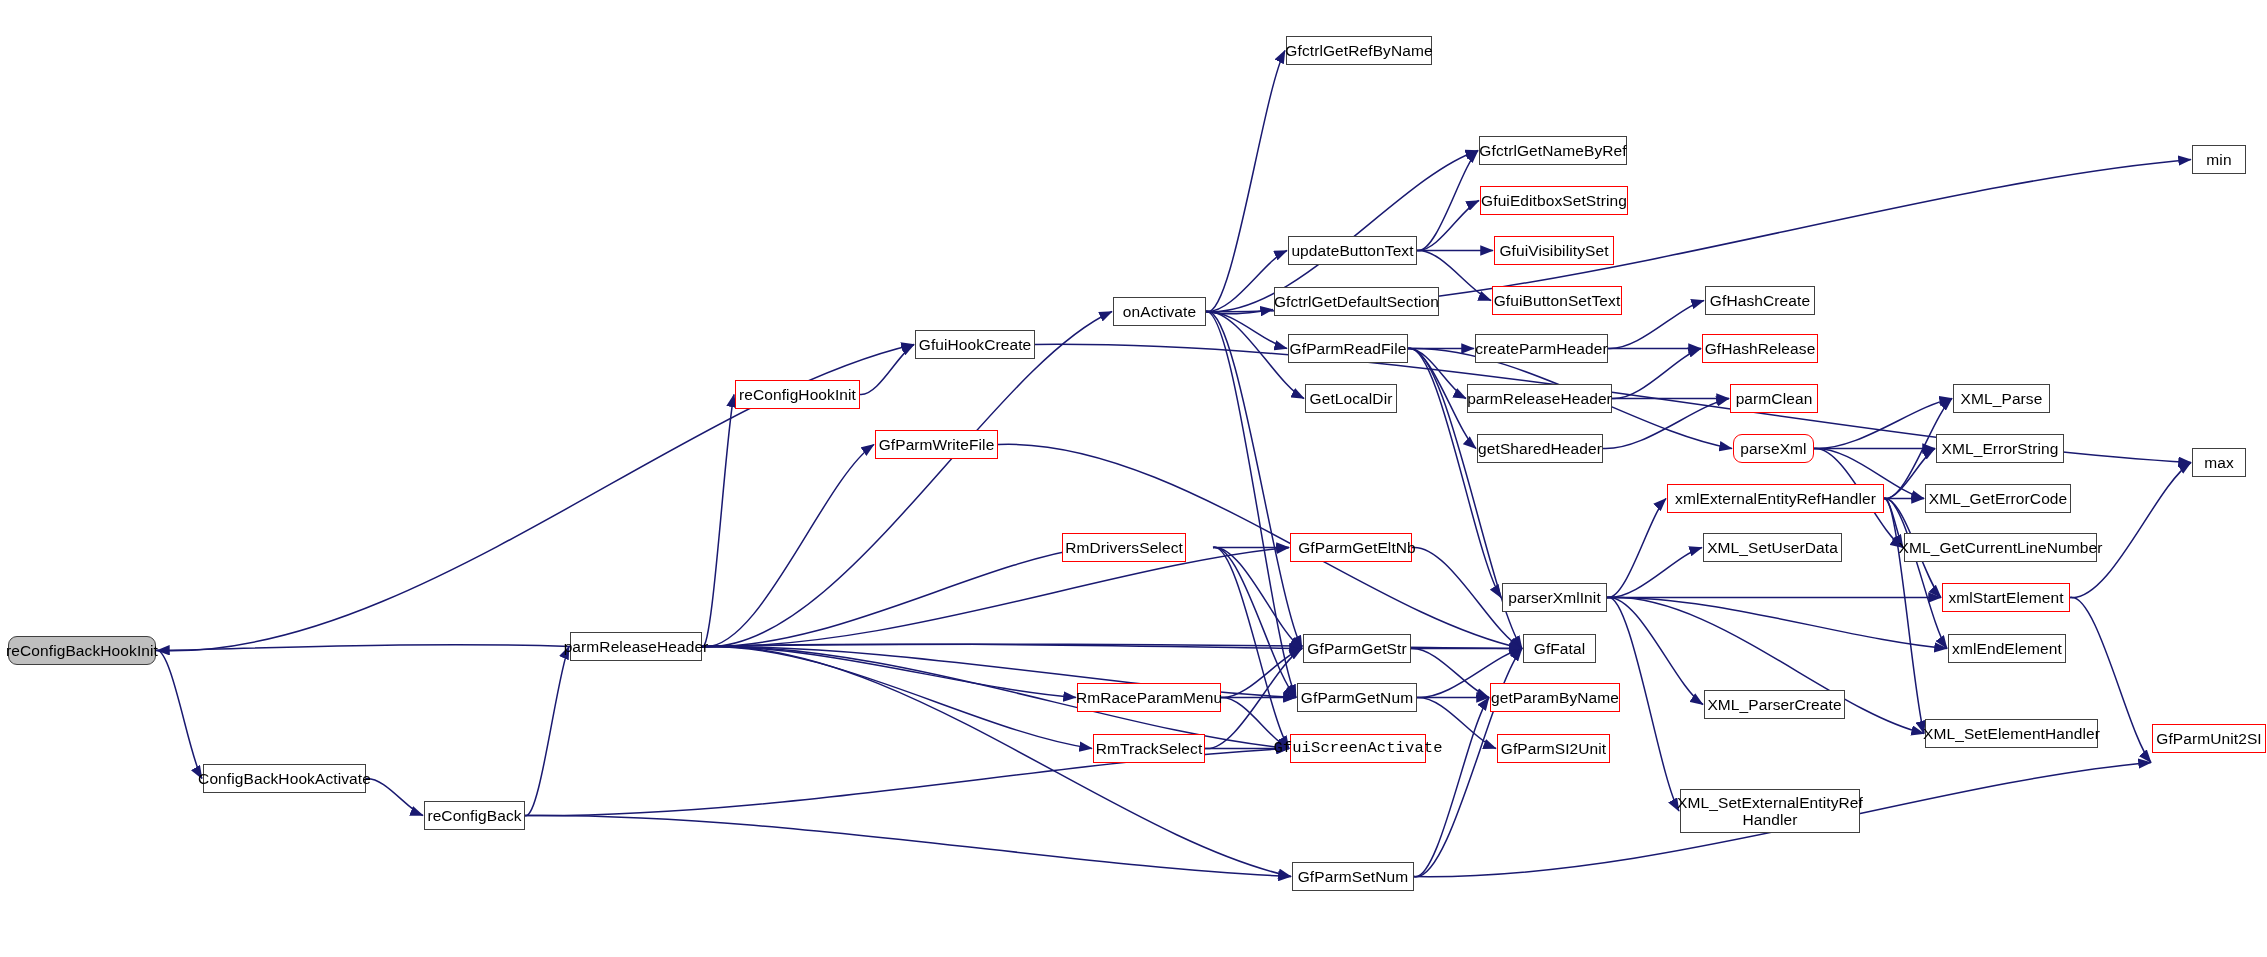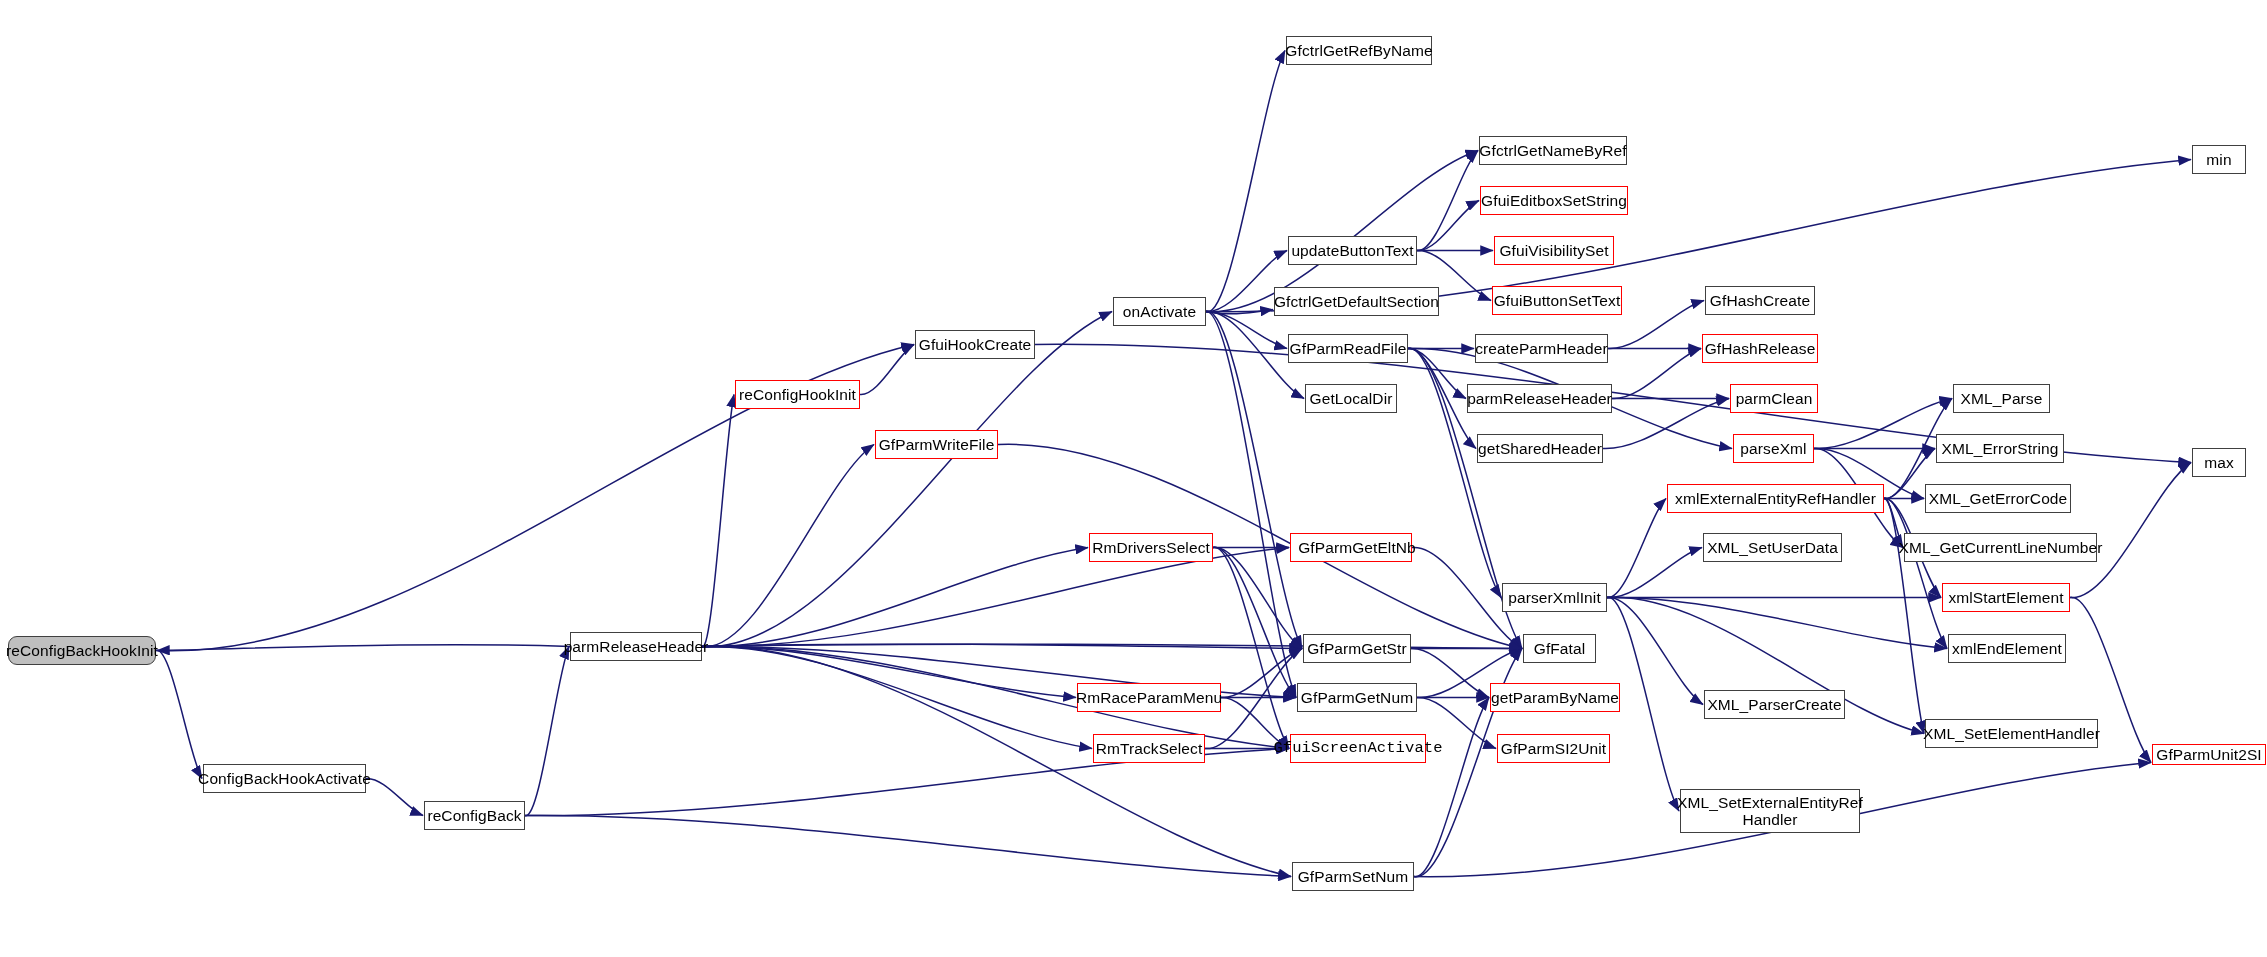--- a/index.html
+++ b/index.html
@@ -147,58 +147,58 @@
       </g>
   </svg>
   <div id="node-layer">
       <div class="node root" style="left: 8px; top: 636px; width: 148px; height: 29px; border-radius: 9px;">reConfigBackHookInit</div>
       <div class="node" style="left: 203px; top: 764px; width: 163px; height: 29px;">ConfigBackHookActivate</div>
       <div class="node" style="left: 424px; top: 801px; width: 101px; height: 29px;">reConfigBack</div>
       <div class="node" style="left: 570px; top: 632px; width: 132px; height: 29px;">parmReleaseHeader</div>
       <div class="node" style="left: 915px; top: 330px; width: 120px; height: 29px;">GfuiHookCreate</div>
       <div class="node red" style="left: 735px; top: 380px; width: 125px; height: 29px;">reConfigHookInit</div>
       <div class="node red" style="left: 875px; top: 430px; width: 123px; height: 29px;">GfParmWriteFile</div>
-      <div class="node red" style="left: 1089px; top: 533px; width: 124px; height: 29px;">RmDriversSelect</div>
+      <div class="node red" style="left: 1062px; top: 533px; width: 124px; height: 29px;">RmDriversSelect</div>
       <div class="node red" style="left: 1077px; top: 683px; width: 144px; height: 29px;">RmRaceParamMenu</div>
       <div class="node red" style="left: 1093px; top: 734px; width: 112px; height: 29px;">RmTrackSelect</div>
       <div class="node" style="left: 1113px; top: 297px; width: 93px; height: 29px;">onActivate</div>
       <div class="node" style="left: 1286px; top: 36px; width: 146px; height: 29px;">GfctrlGetRefByName</div>
       <div class="node" style="left: 1479px; top: 136px; width: 148px; height: 29px;">GfctrlGetNameByRef</div>
       <div class="node red" style="left: 1480px; top: 186px; width: 148px; height: 29px;">GfuiEditboxSetString</div>
       <div class="node" style="left: 1288px; top: 236px; width: 129px; height: 29px;">updateButtonText</div>
       <div class="node red" style="left: 1494px; top: 236px; width: 120px; height: 29px;">GfuiVisibilitySet</div>
       <div class="node" style="left: 1274px; top: 287px; width: 165px; height: 29px;">GfctrlGetDefaultSection</div>
       <div class="node red" style="left: 1492px; top: 286px; width: 130px; height: 29px;">GfuiButtonSetText</div>
       <div class="node" style="left: 1705px; top: 286px; width: 110px; height: 29px;">GfHashCreate</div>
       <div class="node" style="left: 1288px; top: 334px; width: 120px; height: 29px;">GfParmReadFile</div>
       <div class="node" style="left: 1475px; top: 334px; width: 133px; height: 29px;">createParmHeader</div>
       <div class="node red" style="left: 1702px; top: 334px; width: 116px; height: 29px;">GfHashRelease</div>
       <div class="node" style="left: 1305px; top: 384px; width: 92px; height: 29px;">GetLocalDir</div>
       <div class="node" style="left: 1467px; top: 384px; width: 145px; height: 29px;">parmReleaseHeader</div>
       <div class="node red" style="left: 1730px; top: 384px; width: 88px; height: 29px;">parmClean</div>
       <div class="node" style="left: 1953px; top: 384px; width: 97px; height: 29px;">XML_Parse</div>
       <div class="node" style="left: 1477px; top: 434px; width: 126px; height: 29px;">getSharedHeader</div>
-      <div class="node red" style="left: 1733px; top: 434px; width: 81px; height: 29px;">parseXml</div>
+      <div class="node red" style="left: 1733px; top: 434px; width: 81px; height: 29px; border-radius: 9px;">parseXml</div>
       <div class="node" style="left: 1936px; top: 434px; width: 128px; height: 29px;">XML_ErrorString</div>
       <div class="node" style="left: 2192px; top: 448px; width: 54px; height: 29px;">max</div>
       <div class="node" style="left: 2192px; top: 145px; width: 54px; height: 29px;">min</div>
       <div class="node red" style="left: 1667px; top: 484px; width: 217px; height: 29px;">xmlExternalEntityRefHandler</div>
       <div class="node" style="left: 1925px; top: 484px; width: 146px; height: 29px;">XML_GetErrorCode</div>
       <div class="node red" style="left: 1290px; top: 533px; width: 122px; height: 29px; padding-left: 17px;">GfParmGetEltNb</div>
       <div class="node" style="left: 1703px; top: 533px; width: 139px; height: 29px;">XML_SetUserData</div>
       <div class="node" style="left: 1904px; top: 533px; width: 193px; height: 29px;">XML_GetCurrentLineNumber</div>
       <div class="node" style="left: 1502px; top: 583px; width: 105px; height: 29px;">parserXmlInit</div>
       <div class="node red" style="left: 1942px; top: 583px; width: 128px; height: 29px;">xmlStartElement</div>
       <div class="node" style="left: 1303px; top: 634px; width: 108px; height: 29px;">GfParmGetStr</div>
       <div class="node" style="left: 1523px; top: 634px; width: 73px; height: 29px;">GfFatal</div>
       <div class="node" style="left: 1948px; top: 634px; width: 118px; height: 29px;">xmlEndElement</div>
       <div class="node" style="left: 1297px; top: 683px; width: 120px; height: 29px;">GfParmGetNum</div>
       <div class="node red" style="left: 1490px; top: 683px; width: 130px; height: 29px;">getParamByName</div>
       <div class="node red" style="left: 1290px; top: 734px; width: 136px; height: 29px; font-family: Liberation Mono, monospace;">GfuiScreenActivate</div>
       <div class="node red" style="left: 1497px; top: 734px; width: 113px; height: 29px;">GfParmSI2Unit</div>
       <div class="node" style="left: 1704px; top: 690px; width: 141px; height: 29px;">XML_ParserCreate</div>
       <div class="node" style="left: 1925px; top: 719px; width: 173px; height: 29px;">XML_SetElementHandler</div>
-      <div class="node red" style="left: 2152px; top: 744px; width: 114px; height: 21px; text-align: center;">GfParmUnit2SI</div>
+      <div class="node red" style="left: 2152px; top: 724px; width: 114px; height: 29px; text-align: center;">GfParmUnit2SI</div>
       <div class="node" style="left: 1680px; top: 789px; width: 180px; height: 44px;">XML_SetExternalEntityRef
 Handler</div>
       <div class="node" style="left: 1292px; top: 862px; width: 122px; height: 29px;">GfParmSetNum</div>
     </div>
 </div>
 
 </body></html>

